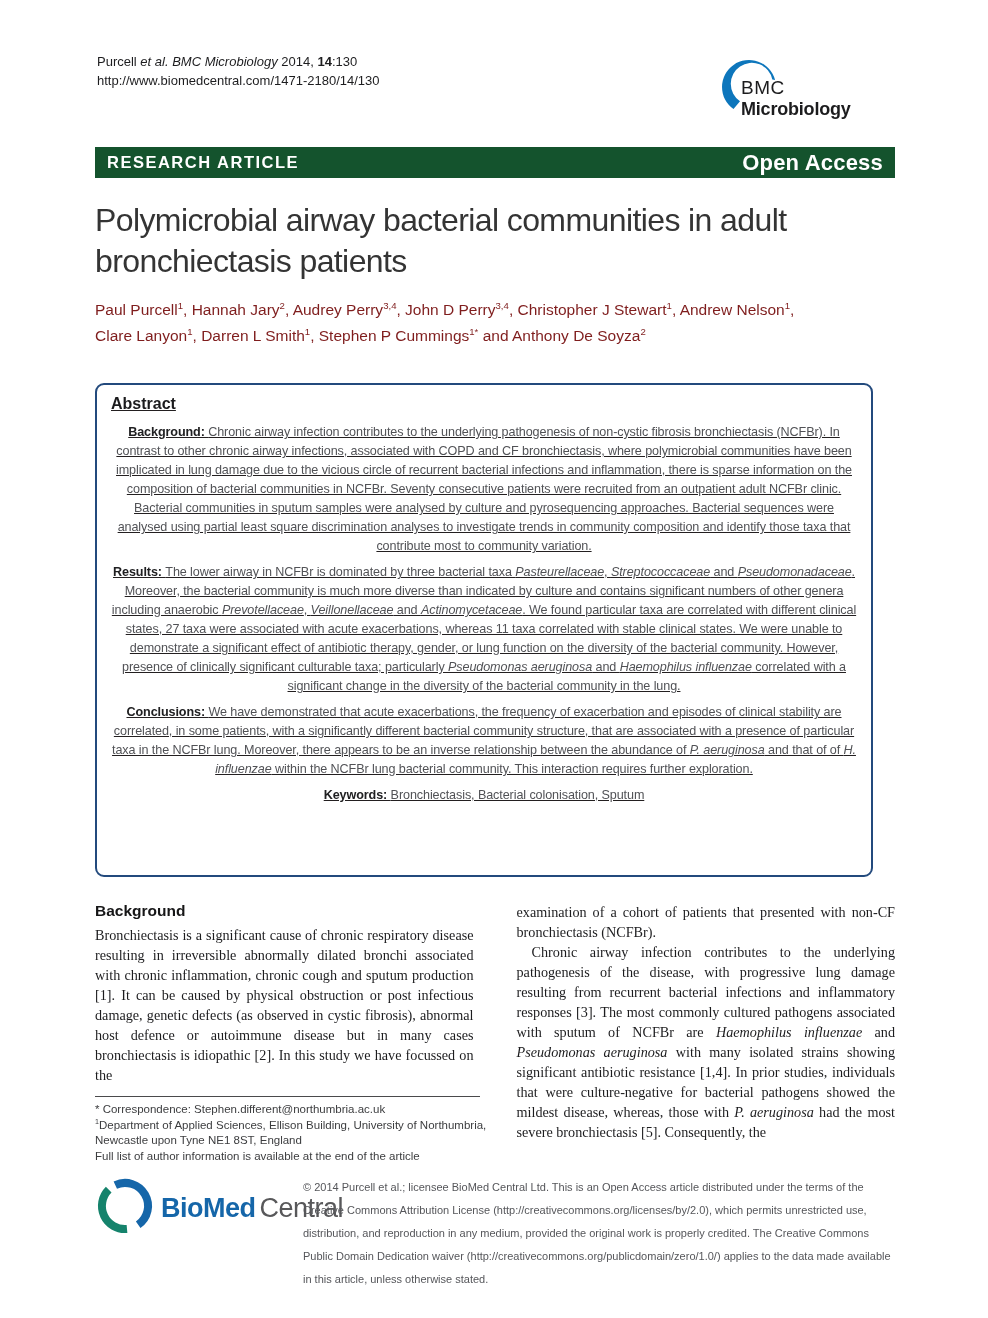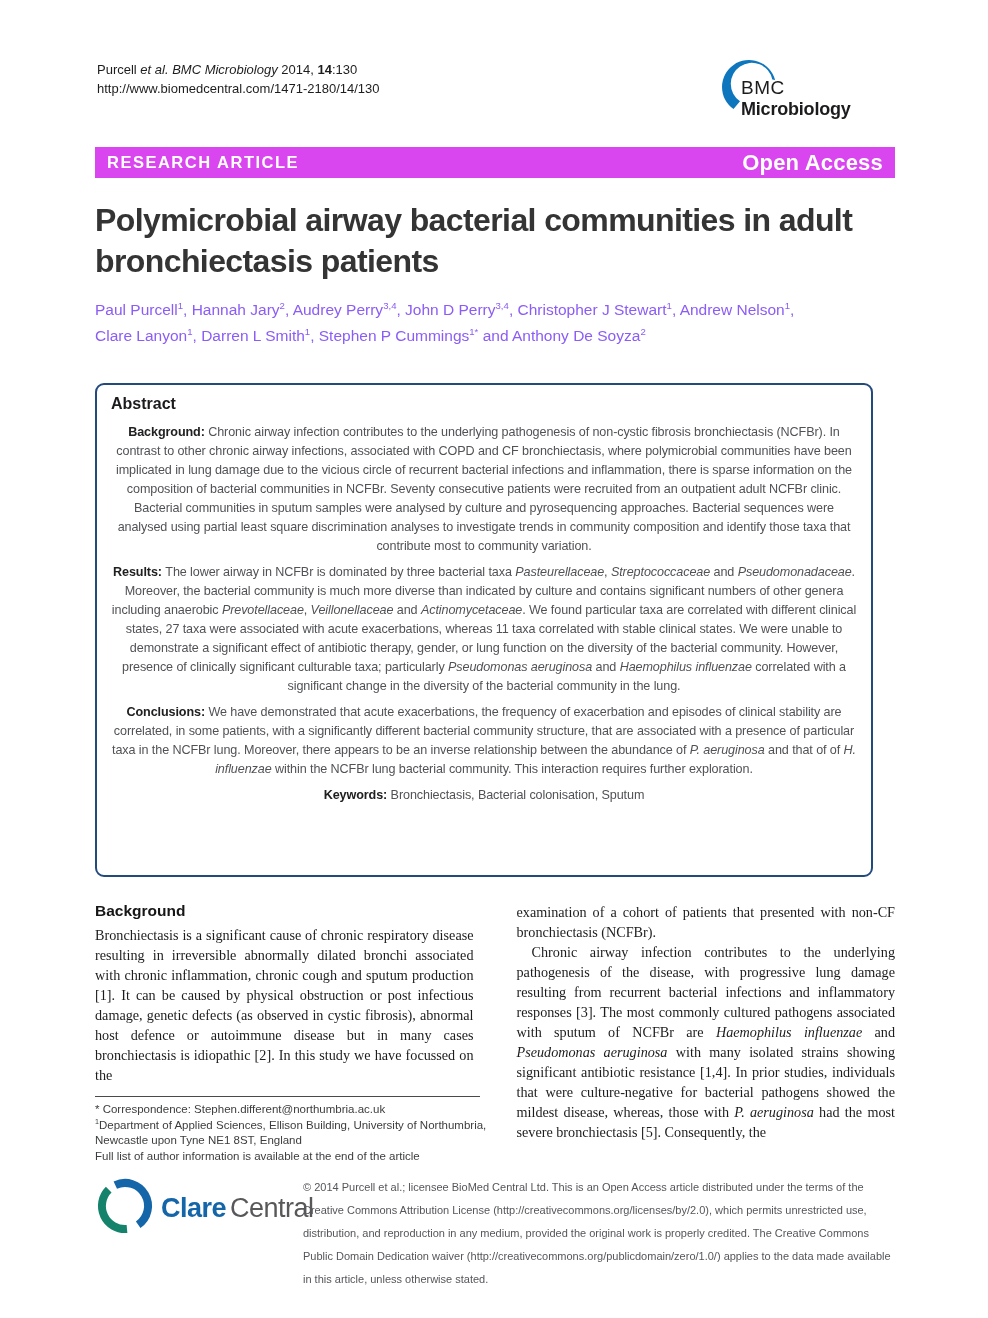--- a/index.html
+++ b/index.html
@@ -3,43 +3,43 @@
 <meta charset="utf-8">
 <style>
   html,body{margin:0;padding:0;background:#ffffff;}
   .page{position:relative;width:988px;height:1318px;background:#fff;overflow:hidden;
         font-family:"Liberation Sans",sans-serif;color:#231f20;}
   .b{font-weight:bold;}
   .i{font-style:italic;}
   sup{font-size:0.62em;line-height:0;}
 
   
-  .citation{position:absolute;left:97px;top:60px;font-size:13px;line-height:19px;color:#1d1d1f;}
+  .citation{position:absolute;left:97px;top:52px;font-size:13px;line-height:19px;color:#1d1d1f;}
 
   
   .bmc-logo{position:absolute;left:716px;top:54px;width:180px;height:78px;}
   .bmc-logo svg{position:absolute;left:0;top:0;}
   .bmc-logo .l1{position:absolute;left:25px;top:23px;font-size:19px;color:#1c1c1e;letter-spacing:0.5px;}
   .bmc-logo .l2{position:absolute;left:25px;top:45px;font-size:18px;font-weight:600;color:#1c1c1e;letter-spacing:-0.2px;}
 
   
-  .bar{position:absolute;left:95px;top:147px;width:800px;height:31px;background:#d946ef;
+  .bar{position:absolute;left:95px;top:147px;width:800px;height:31px;background:#14532d;
        display:flex;justify-content:space-between;align-items:center;box-sizing:border-box;
        padding:0 12px;color:#fff;font-weight:bold;}
   .bar .type{font-size:16.5px;letter-spacing:1.5px;}
   .bar .access{font-size:22px;letter-spacing:0.2px;}
 
   
   .title{position:absolute;left:95px;top:200px;width:800px;font-size:32px;line-height:41px;
-         font-weight:700;color:#343434;letter-spacing:-0.6px;}
-  .authors{position:absolute;left:95px;top:297px;width:800px;font-size:15.5px;line-height:26px;color:#8b5cf6;}
+         font-weight:400;color:#343434;letter-spacing:-0.6px;}
+  .authors{position:absolute;left:95px;top:297px;width:800px;font-size:15.5px;line-height:26px;color:#7f1d1d;}
 
   
   .abstract{position:absolute;left:95px;top:383px;width:778px;box-sizing:border-box;
-            border:2px solid #234a7d;border-radius:9px;padding:8px 14px 4px 14px;min-height:494px;}
+            border:2px solid #234a7d;border-radius:9px;padding:8px 14px 4px 14px;min-height:494px;text-decoration:underline;}
   .abstract h2{margin:2px 0 10px 0;font-size:16px;color:#1b1b1d;}
   .abstract p{margin:0 0 7px 0;font-size:12.6px;line-height:19px;color:#515256;letter-spacing:-0.1px;text-align:center;}
   .abstract p .b{color:#202022;}
   .abstract .kw{}
 
   
   .body-sec{position:absolute;left:95px;top:902px;width:800px;display:flex;gap:43px;}
   .col{width:386px;}
   .col h3{margin:0 0 5px 0;font-size:15.5px;color:#161617;font-family:"Liberation Sans",sans-serif;}
   .col p{margin:0;font-family:"Liberation Serif",serif;font-size:14.2px;line-height:20px;
@@ -118,19 +118,19 @@
 
   <div class="footer">
     <div class="bm-logo">
       <span>
         <svg width="60" height="60" viewBox="0 0 60 60">
           <path d="M 32 52.9 A 23 23 0 0 1 13.7 13.7" fill="none" stroke="#15836c" stroke-width="8"></path>
           <path d="M 20.3 9.1 A 23 23 0 0 1 43.2 48.8" fill="none" stroke="#1566a9" stroke-width="8"></path>
         </svg>
       </span>
       <span class="bm-words">
-        <span class="biomed">Clare</span><span class="central">Central</span>
+        <span class="biomed">BioMed</span><span class="central">Central</span>
       </span>
     </div>
     <div class="license">© 2014 Purcell et al.; licensee BioMed Central Ltd. This is an Open Access article distributed under the terms of the Creative Commons Attribution License (http://creativecommons.org/licenses/by/2.0), which permits unrestricted use, distribution, and reproduction in any medium, provided the original work is properly credited. The Creative Commons Public Domain Dedication waiver (http://creativecommons.org/publicdomain/zero/1.0/) applies to the data made available in this article, unless otherwise stated.</div>
   </div>
 
 </div>
 
 </body></html>

